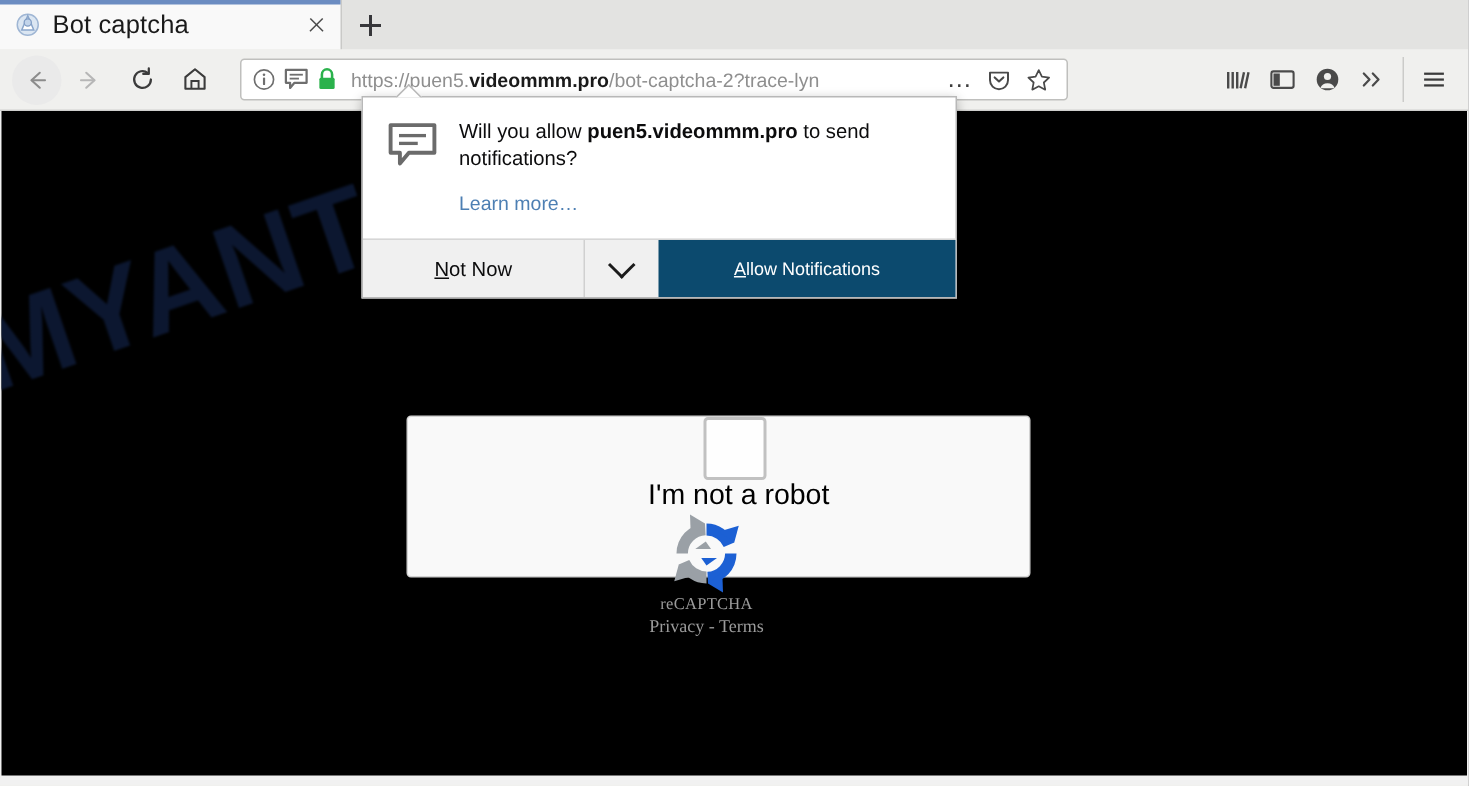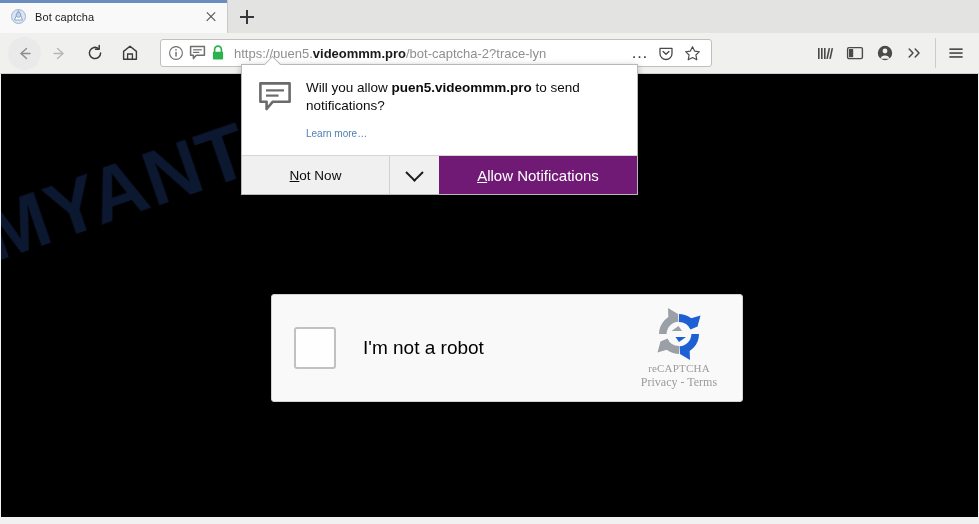--- a/index.html
+++ b/index.html
@@ -54,21 +54,21 @@
   }
   .tab-favicon {
     width: 17px;
     height: 17px;
     flex: 0 0 17px;
     margin-right: 8px;
     position: relative;
   }
   .tab-title {
     flex: 1 1 auto;
-    font-size: 11px;
+    font-size: 17px;
     color: #1a1a1a;
     white-space: nowrap;
     overflow: hidden;
     text-overflow: ellipsis;
     letter-spacing: .1px;
   }
   .tab-close {
     flex: 0 0 20px;
     width: 20px;
     height: 20px;
@@ -242,30 +242,31 @@
     font-size: 31px;
     color: #ffffff;
     font-family: "Liberation Sans", sans-serif;
     letter-spacing: .2px;
   }
 
   
   .recaptcha {
     position: absolute;
     left: 270px;
-    top: 220px;
-    width: 472px;
+    top: 203px;
+    width: 416px;
     height: 108px;
     background: #f9f9f9;
     border: 1px solid #d3d3d3;
     border-radius: 3px;
     box-shadow: 0 0 4px rgba(0,0,0,0.08);
     display: flex;
     align-items: center;
     box-sizing: border-box;
+    flex-direction: column;
   }
   .rc-checkbox {
     width: 38px;
     height: 38px;
     margin-left: 22px;
     background: #fefefe;
     border: 2px solid #c1c1c1;
     border-radius: 3px;
     flex: 0 0 38px;
   }
@@ -346,21 +347,21 @@
   .perm-question {
     font-size: 13.5px;
     color: #0c0c0d;
     line-height: 1.35;
     margin: 0;
   }
   .perm-question b { font-weight: 700; }
   .perm-learn {
     display: inline-block;
     margin-top: 13px;
-    font-size: 10px;
+    font-size: 13px;
     color: #4d7fb3;
     text-decoration: none;
   }
   .perm-actions {
     display: flex;
     border-top: 1px solid #d6d6d6;
     height: 38px;
     background: #f0f0f0;
     text-align: center;
   }
@@ -380,23 +381,23 @@
     display: flex;
     align-items: center;
     justify-content: center;
     background: #f0f0f0;
   }
   .perm-primary {
     flex: 0 0 198px;
     display: flex;
     align-items: center;
     justify-content: center;
-    background: #701a75;
+    background: #0c4a6e;
     color: #ffffff;
-    font-size: 15px;
+    font-size: 12px;
   }
   .perm-primary u { text-decoration: underline; }
   .chev {
     width: 11px; height: 11px;
     border-right: 2px solid #1b1b1b;
     border-bottom: 2px solid #1b1b1b;
     transform: rotate(45deg) translate(-2px,-2px);
   }
 </style>
 </head>

